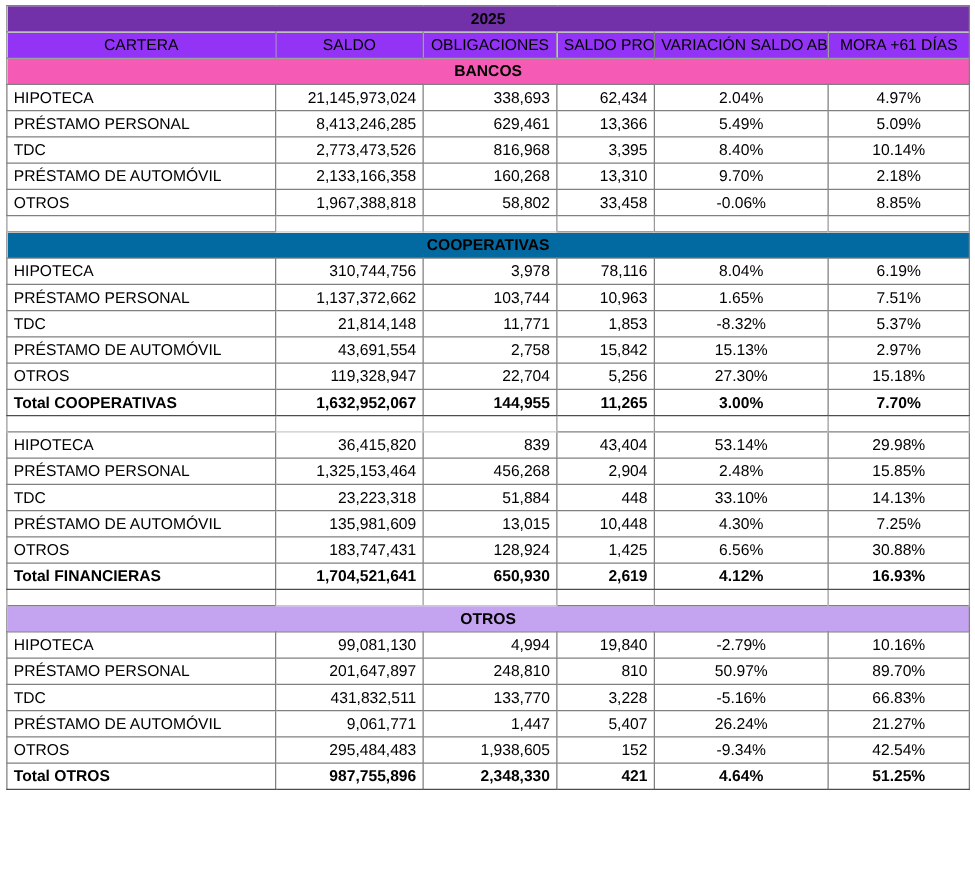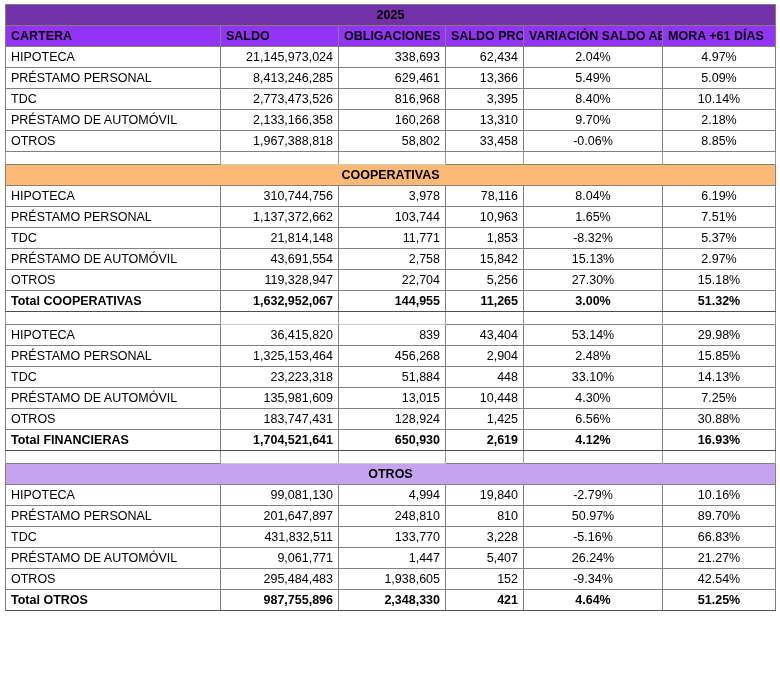--- a/index.html
+++ b/index.html
@@ -54,42 +54,42 @@
     text-align: center;
     height: 22px;
     line-height: 22px;
     border: 1px solid #5e2a8c;
   }
 
   
   td.colhead {
     background: #9333f5;
     color: #ffffff;
-    font-weight: bold;
+    font-weight: normal;
     font-size: 12px;
-    text-align: left;
+    text-align: center;
     height: 54px;
     line-height: 14px;
     white-space: normal;
     border: 1px solid #4b1f7a;
     padding: 2px 3px;
   }
 
   
   td.sect {
     color: #ffffff;
     font-weight: bold;
     font-size: 12.5px;
     text-align: center;
     height: 18px;
     line-height: 18px;
     border: 1px solid #7a3fbf;
   }
   td.sect-bancos       { background: #f55bb5; }
-  td.sect-cooperativas { background: #fdba74; margin-left: 12px; }
+  td.sect-cooperativas { background: #0369a1; margin-left: 12px; }
   td.sect-financieras  { background: #9b6ef3; }
   td.sect-otros        { background: #c4a3f0; }
 
   
   td.label  { text-align: left;  padding-left: 11px; }
   td.num    { text-align: right; padding-right: 7px; }
   td.pct    { text-align: center; }
 
   tr.total td {
     font-weight: bold;
@@ -131,20 +131,23 @@
         </tr>
         <tr>
           <td class="colhead">CARTERA</td>
           <td class="colhead">SALDO</td>
           <td class="colhead">OBLIGACIONES</td>
           <td class="colhead">SALDO PROMEDIO</td>
           <td class="colhead">VARIACIÓN SALDO ABRIL 2025 VS 2024</td>
           <td class="colhead">MORA +61 DÍAS</td>
         </tr>
         <tr>
+          <td class="sect sect-bancos" colspan="6">BANCOS</td>
+        </tr>
+        <tr>
           <td class="label">HIPOTECA</td>
           <td class="num">21,145,973,024</td>
           <td class="num">338,693</td>
           <td class="num">62,434</td>
           <td class="pct">2.04%</td>
           <td class="pct">4.97%</td>
         </tr>
         <tr>
           <td class="label">PRÉSTAMO PERSONAL</td>
           <td class="num">8,413,246,285</td>
@@ -227,21 +230,21 @@
           <td class="num">5,256</td>
           <td class="pct">27.30%</td>
           <td class="pct">15.18%</td>
         </tr>
         <tr class="total">
           <td class="label">Total COOPERATIVAS</td>
           <td class="num">1,632,952,067</td>
           <td class="num">144,955</td>
           <td class="num">11,265</td>
           <td class="pct">3.00%</td>
-          <td class="pct">51.32%</td>
+          <td class="pct">7.70%</td>
         </tr>
         <tr class="spacer">
           <td class="gapfill"></td>
           <td></td>
           <td></td>
           <td class="gapfill"></td>
           <td class="gapfill"></td>
           <td class="gapfill"></td>
         </tr>
         <tr>

